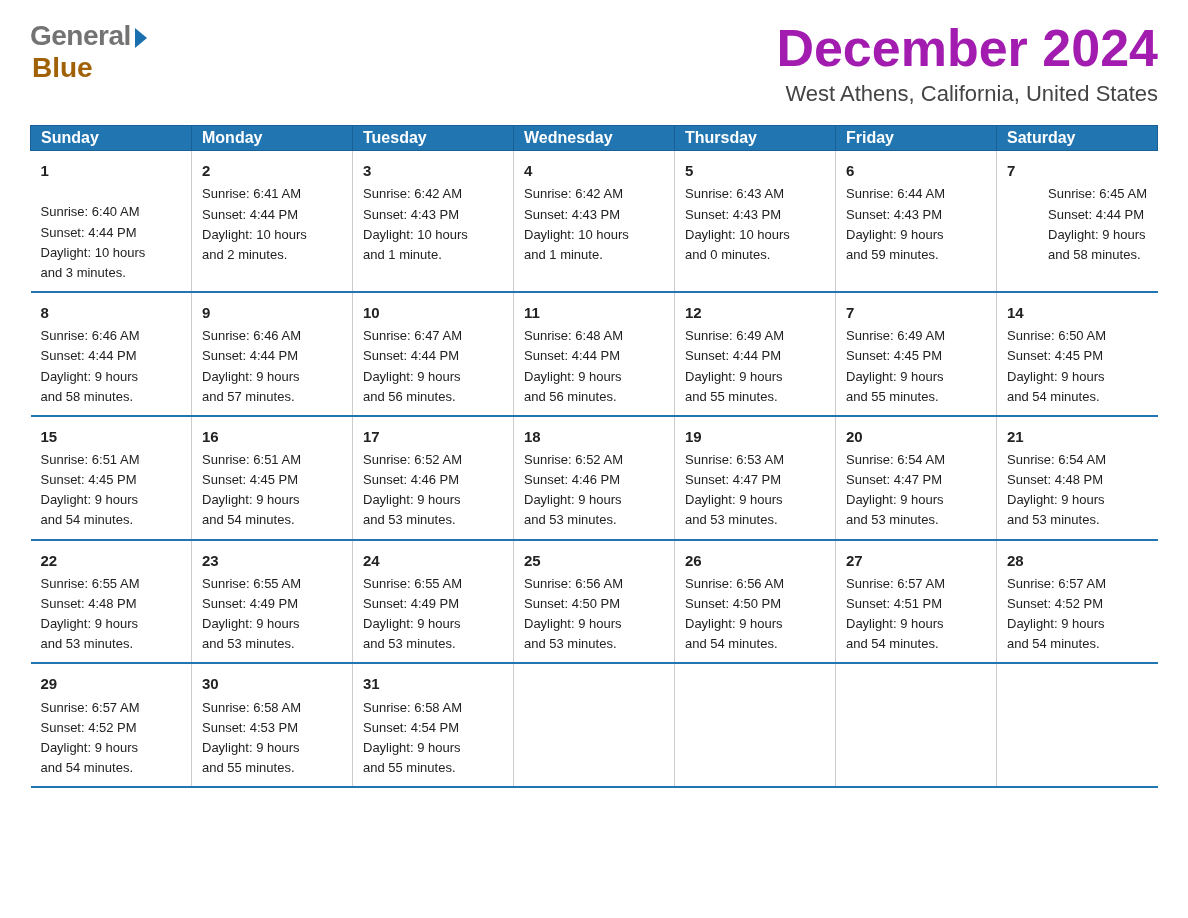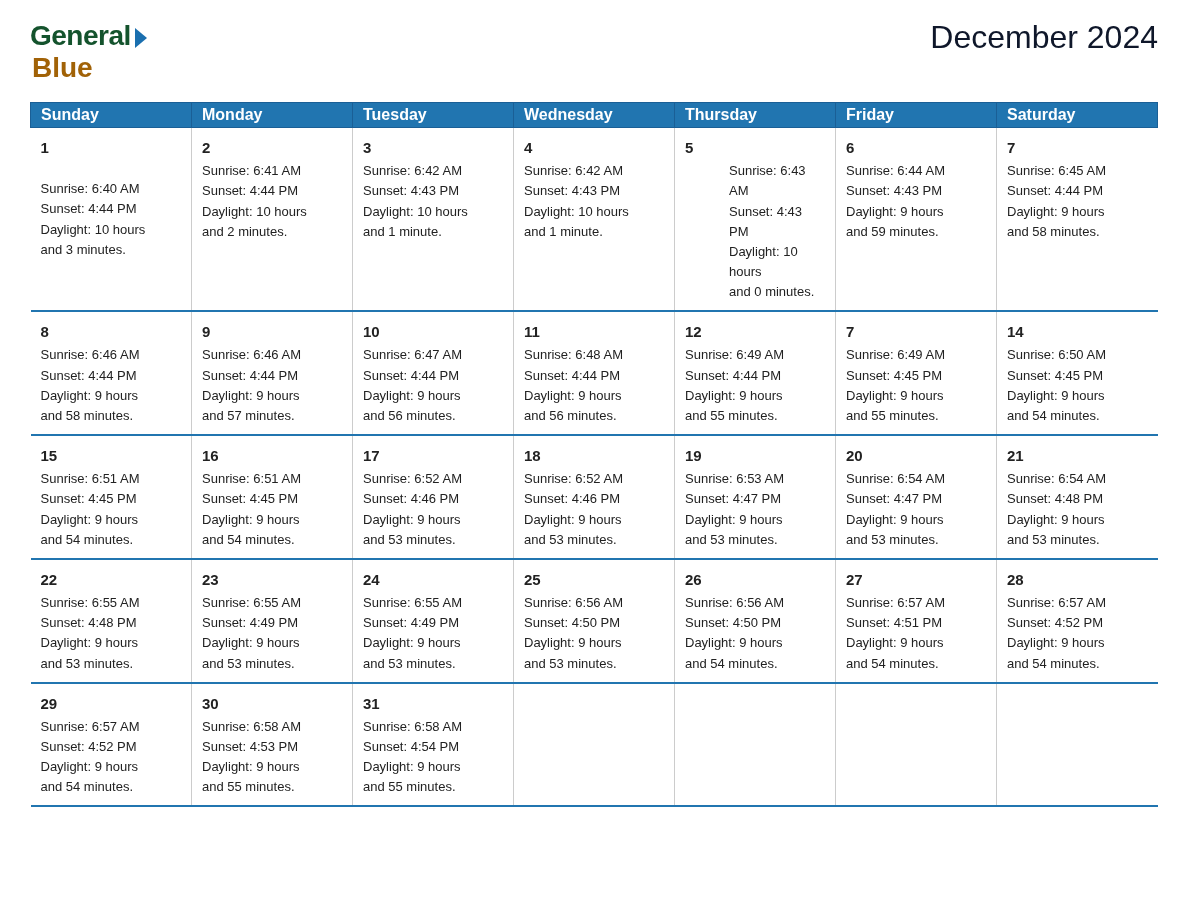--- a/index.html
+++ b/index.html
@@ -22,21 +22,21 @@
       flex-direction: column;
       align-items: flex-start;
     }
     .logo-top {
       display: flex;
       align-items: center;
     }
     .logo-general {
       font-size: 28px;
       font-weight: bold;
-      color: #14532d;
+      color: #737373;
       letter-spacing: -0.5px;
     }
     .logo-arrow {
       width: 0;
       height: 0;
       border-left: 12px solid #1a6faf;
       border-top: 10px solid transparent;
       border-bottom: 10px solid transparent;
       margin-left: 4px;
       margin-top: 4px;
@@ -44,23 +44,23 @@
     .logo-blue {
       font-size: 28px;
       font-weight: bold;
       color: #a16207;
       margin-left: 2px;
     }
     .title-section {
       text-align: right;
     }
     .month-title {
-      font-size: 32px;
-      font-weight: normal;
-      color: #0f172a;
+      font-size: 52px;
+      font-weight: bold;
+      color: #a21caf;
       line-height: 1.1;
     }
     .location-title {
       font-size: 22px;
       color: #444;
       margin-top: 4px;
     }
     table {
       width: 100%;
       border-collapse: collapse;
@@ -108,20 +108,21 @@
 <div class="header">
   <div class="logo">
     <div class="logo-top">
       <span class="logo-general">General</span>
       <div class="logo-arrow"></div>
     </div>
     <span class="logo-blue">Blue</span>
   </div>
   <div class="title-section">
     <div class="month-title">December 2024</div>
+    <div class="location-title">West Athens, California, United States</div>
   </div>
 </div>
 
 <table>
   <thead>
     <tr>
 
     <th>Sunday</th>
         <th>Monday</th>
         <th>Tuesday</th>
@@ -156,35 +157,35 @@
         </td>
         <td>
           <span class="day-num">4</span>
           <div class="day-info" style="white-space: pre-line;">Sunrise: 6:42 AM
 Sunset: 4:43 PM
 Daylight: 10 hours
 and 1 minute.</div>
         </td>
         <td>
           <span class="day-num">5</span>
-          <div class="day-info" style="white-space: pre-line; margin-left: 44px;">Sunrise: 6:43 AM
+          <div class="day-info" style="white-space: pre-line;">Sunrise: 6:43 AM
 Sunset: 4:43 PM
 Daylight: 10 hours
 and 0 minutes.</div>
         </td>
         <td>
           <span class="day-num">6</span>
           <div class="day-info" style="white-space: pre-line;">Sunrise: 6:44 AM
 Sunset: 4:43 PM
 Daylight: 9 hours
 and 59 minutes.</div>
         </td>
         <td>
           <span class="day-num">7</span>
-          <div class="day-info" style="white-space: pre-line;">Sunrise: 6:45 AM
+          <div class="day-info" style="white-space: pre-line; margin-left: 41px;">Sunrise: 6:45 AM
 Sunset: 4:44 PM
 Daylight: 9 hours
 and 58 minutes.</div>
         </td>
       </tr>
       <tr>
         <td>
           <span class="day-num">8</span>
           <div class="day-info" style="white-space: pre-line;">Sunrise: 6:46 AM
 Sunset: 4:44 PM

